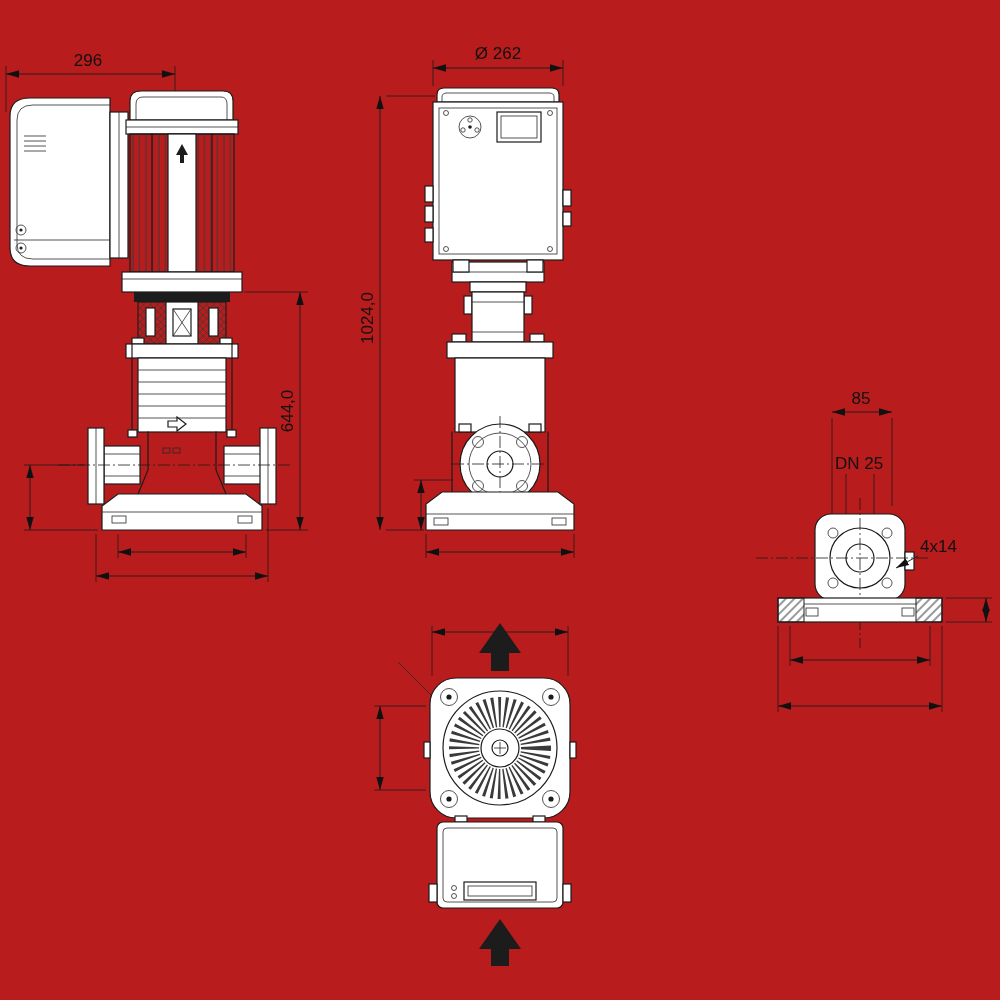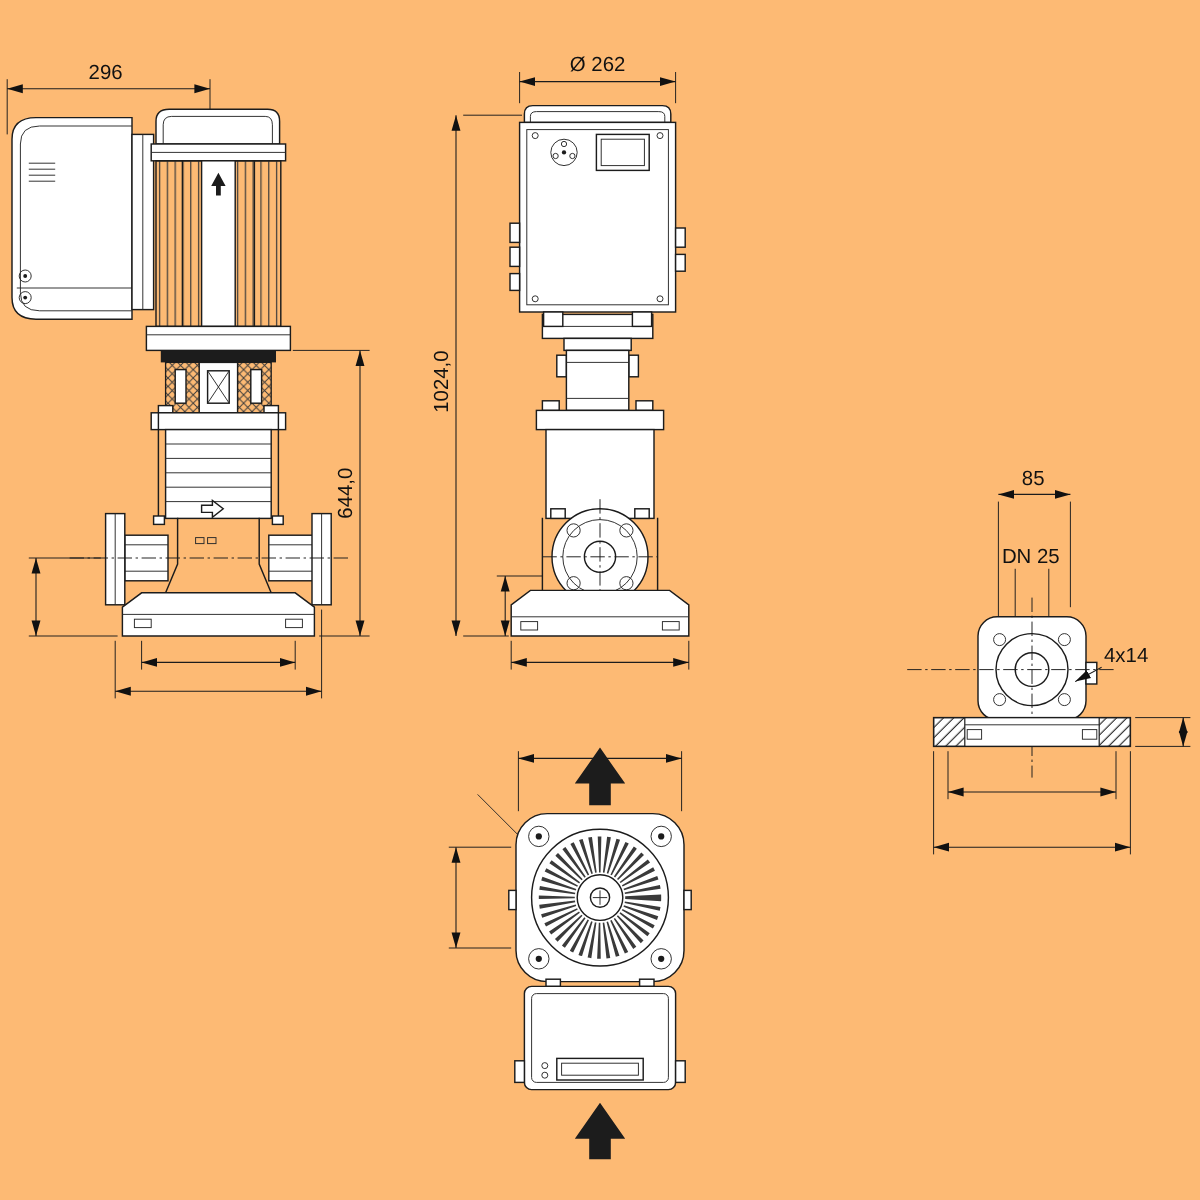--- a/index.html
+++ b/index.html
@@ -1,16 +1,16 @@
 <!DOCTYPE html>
 <html><head>
 <meta charset="utf-8">
 <style>
   html,body{margin:0;padding:0;background:#fff;}
-  .stage{position:relative;width:1000px;height:1000px;background:#fdba74;overflow:hidden;
+  .stage{position:relative;width:1000px;height:1000px;background:#b91c1c;overflow:hidden;
          font-family:"Liberation Sans", sans-serif;}
   svg{position:absolute;left:0;top:0;}
   .ln{stroke:#1c1c1c;stroke-width:1.2;fill:none;stroke-linecap:square;}
   .lnw{stroke:#1c1c1c;stroke-width:1.2;fill:#ffffff;}
   .thin{stroke:#2a2a2a;stroke-width:0.8;fill:none;}
   .dim{stroke:#1c1c1c;stroke-width:0.9;fill:none;}
   .ext{stroke:#1c1c1c;stroke-width:0.8;fill:none;}
   .cl{stroke:#1c1c1c;stroke-width:0.8;fill:none;stroke-dasharray:12 3 2 3;}
   .dark{fill:#1c1c1c;stroke:none;}
   text{font-size:17px;fill:#111;}

